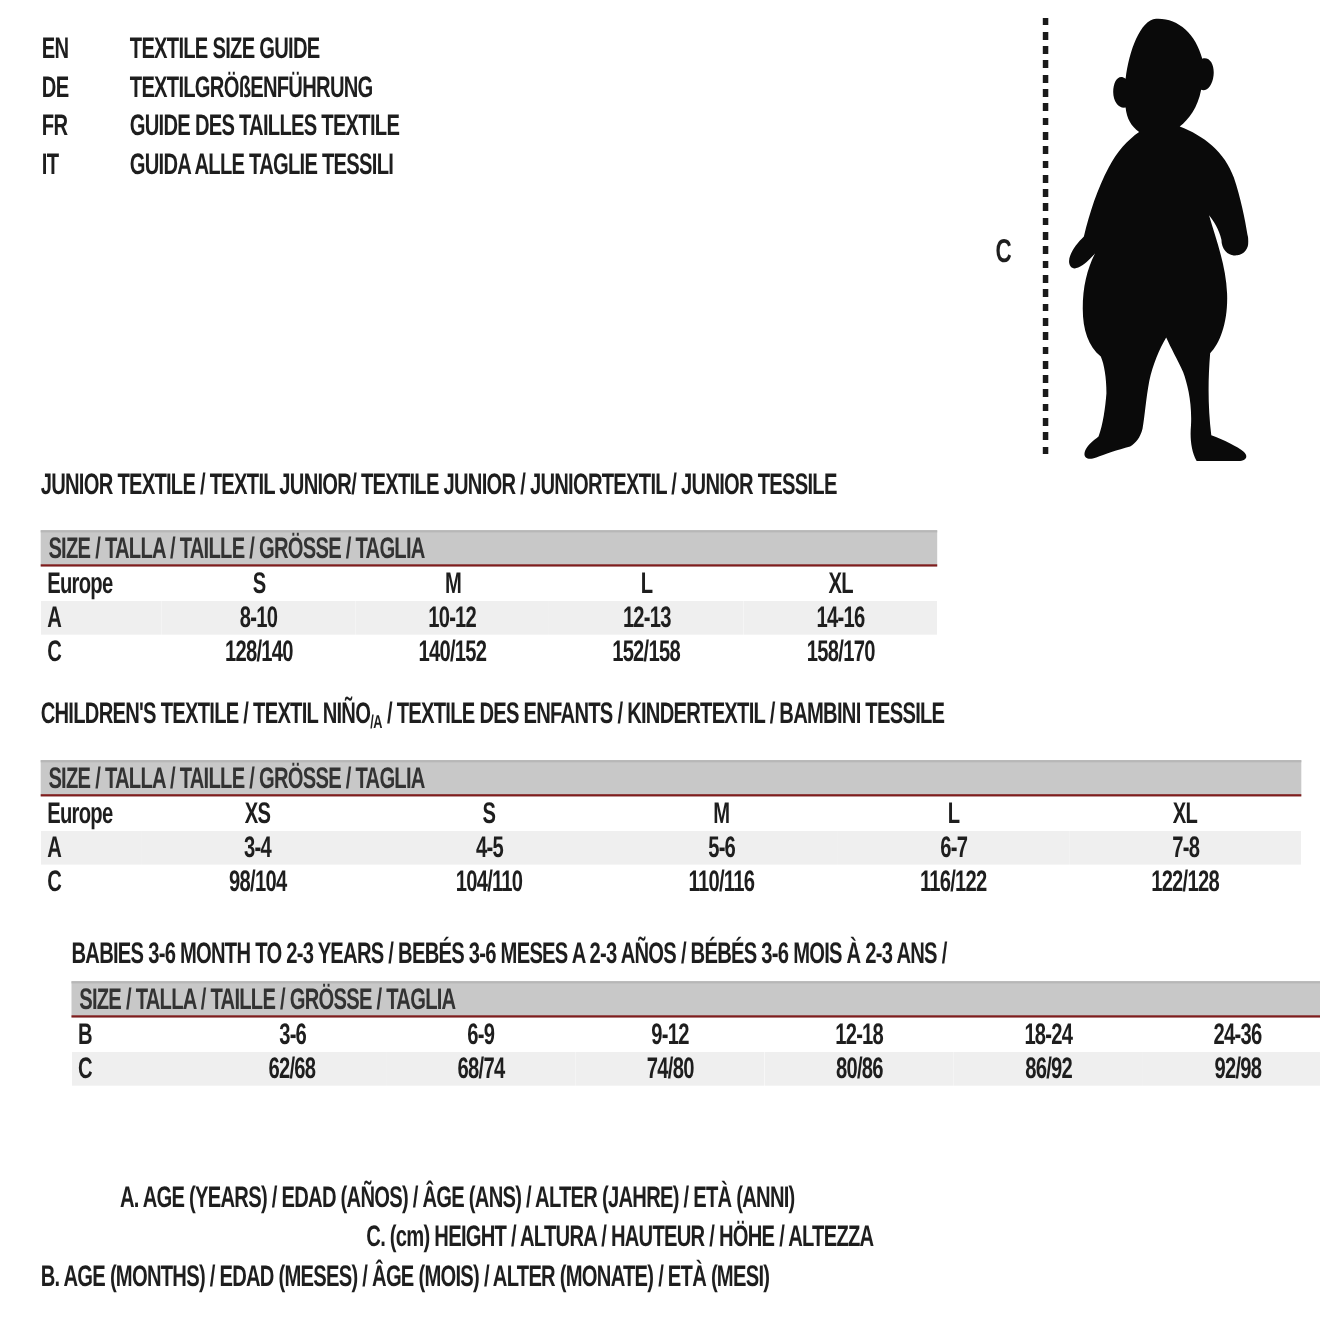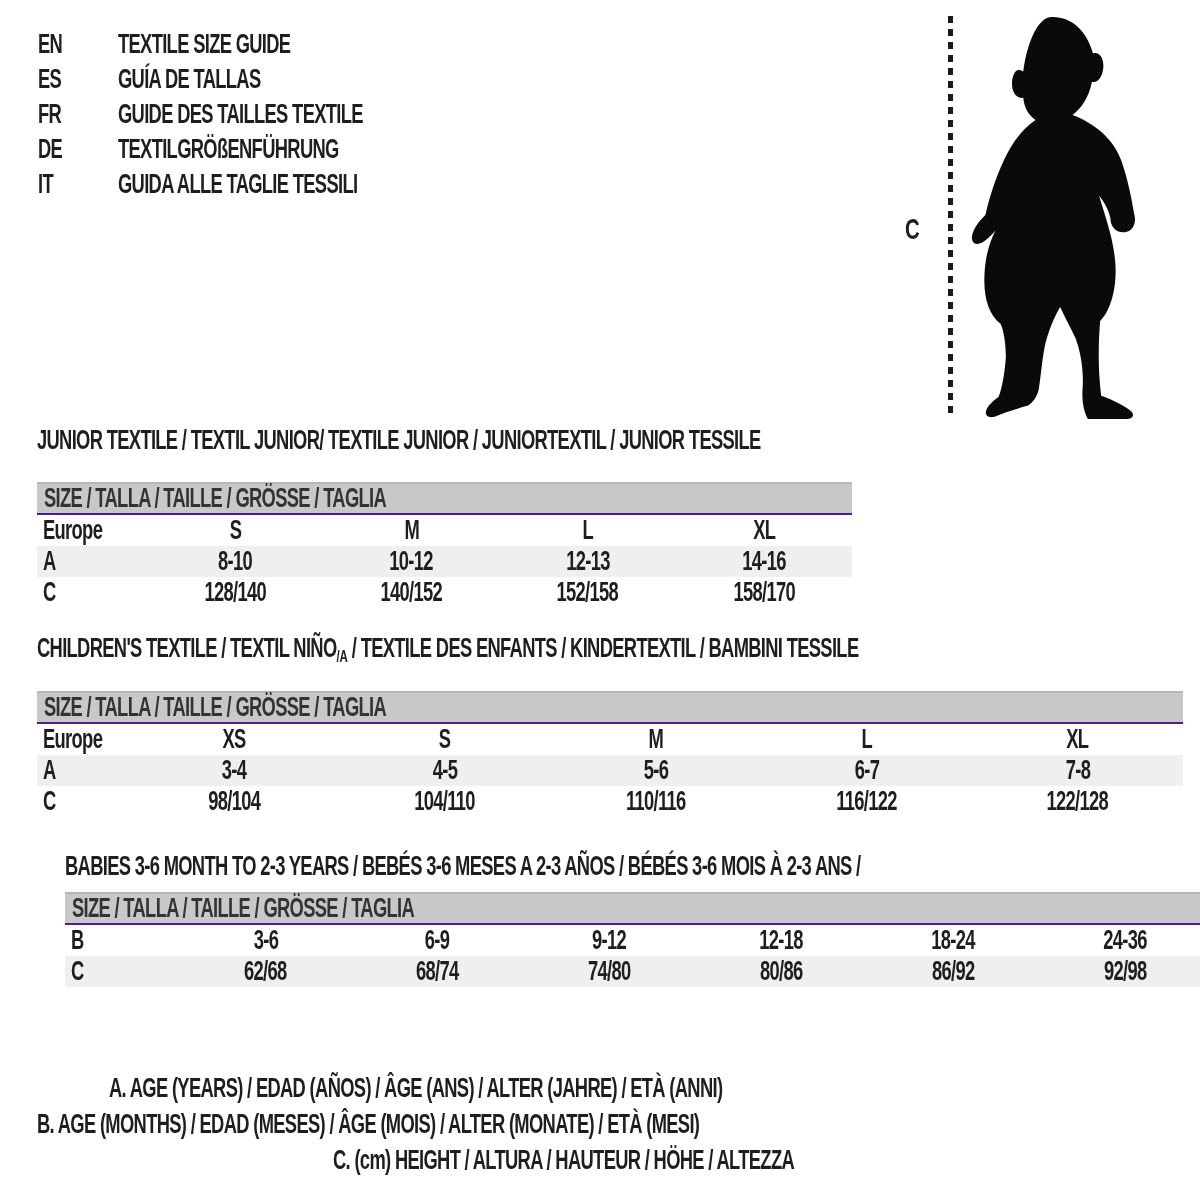--- a/index.html
+++ b/index.html
@@ -23,49 +23,45 @@
   
   .dash-line{width:5px;height:400px;
     background:repeating-linear-gradient(to bottom,#1a1a1a 0 7px,transparent 7px 13px);}
   .c-label{font-size:30px;line-height:30px;}
 
   
   .sec-title{height:22px;line-height:22px;white-space:nowrap;}
   .sec-title.mb{margin-bottom:31px;}
   .two-line{line-height:36px;white-space:nowrap;}
   .size-bar{height:33px;line-height:29px;background:#c8c8c8;color:#333333;
-    padding-left:7px;border-top:2px solid #b7b7b7;border-bottom:2px solid #4c1d95;
+    padding-left:7px;border-top:2px solid #b7b7b7;border-bottom:2px solid #7f1d1d;
     box-sizing:border-box;}
   table{width:100%;border-collapse:collapse;table-layout:fixed;text-decoration:underline;}
   td{height:31px;padding:0;text-align:center;vertical-align:middle;overflow:hidden;}
   td:first-child{text-align:left;padding-left:6px;}
   tr.shade{background:#efefef;}
 
   
   .legend-row{height:36px;line-height:36px;white-space:nowrap;}
 </style>
 </head>
 <body>
 
 <div class="abs" style="left:38px;top:27px;">
   <div class="lang-row">
     <span class="lang-code"><span class="cx">EN</span></span>
     <span class="cx">TEXTILE SIZE GUIDE</span>
   </div>
   <div class="lang-row">
-    <span class="lang-code"><span class="cx">ES</span></span>
-    <span class="cx">GUÍA DE TALLAS</span>
+    <span class="lang-code"><span class="cx">DE</span></span>
+    <span class="cx">TEXTILGRÖßENFÜHRUNG</span>
   </div>
   <div class="lang-row">
     <span class="lang-code"><span class="cx">FR</span></span>
     <span class="cx">GUIDE DES TAILLES TEXTILE</span>
-  </div>
-  <div class="lang-row">
-    <span class="lang-code"><span class="cx">DE</span></span>
-    <span class="cx">TEXTILGRÖßENFÜHRUNG</span>
   </div>
   <div class="lang-row">
     <span class="lang-code"><span class="cx">IT</span></span>
     <span class="cx">GUIDA ALLE TAGLIE TESSILI</span>
   </div>
 </div>
 
 <div class="abs dash-line" style="left:948px;top:16px;"></div>
 <div class="abs c-label" style="left:905px;top:214px;">
   <span class="cx">C</span>
@@ -233,15 +229,15 @@
           <td><span class="cx cc">80/86</span></td>
           <td><span class="cx cc">86/92</span></td>
           <td><span class="cx cc">92/98</span></td>
         </tr>
       </tbody>
   </table>
 </div>
 
 <div class="abs" style="left:37px;top:1070px;text-align:right;">
   <div class="legend-row"><span class="cx">A. AGE (YEARS) / EDAD (AÑOS) / ÂGE (ANS) / ALTER (JAHRE) / ETÀ (ANNI)</span></div>
+  <div class="legend-row"><span class="cx">C. (cm) HEIGHT / ALTURA / HAUTEUR / HÖHE / ALTEZZA</span></div>
   <div class="legend-row"><span class="cx">B. AGE (MONTHS) / EDAD (MESES) / ÂGE (MOIS) / ALTER (MONATE) / ETÀ (MESI)</span></div>
-  <div class="legend-row"><span class="cx">C. (cm) HEIGHT / ALTURA / HAUTEUR / HÖHE / ALTEZZA</span></div>
 </div>
 
 </body></html>

